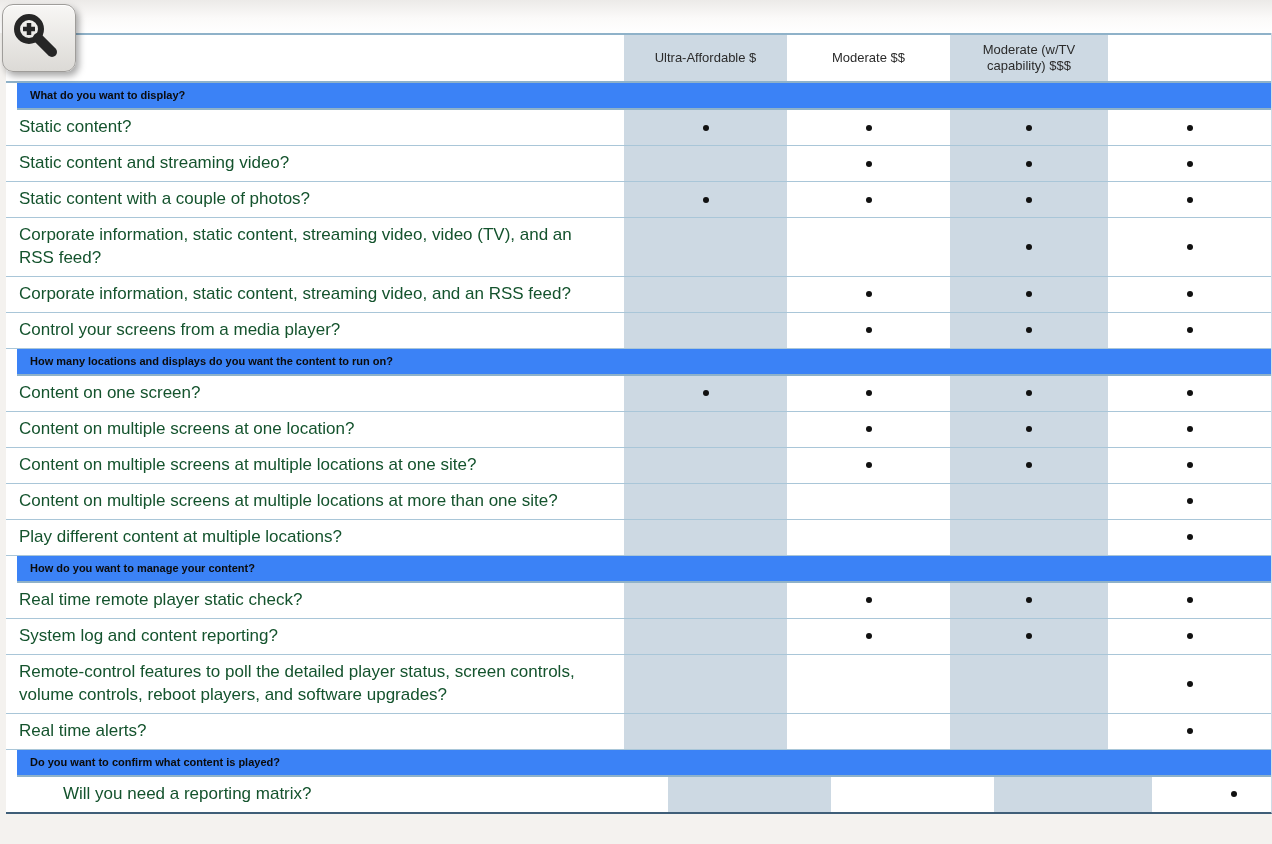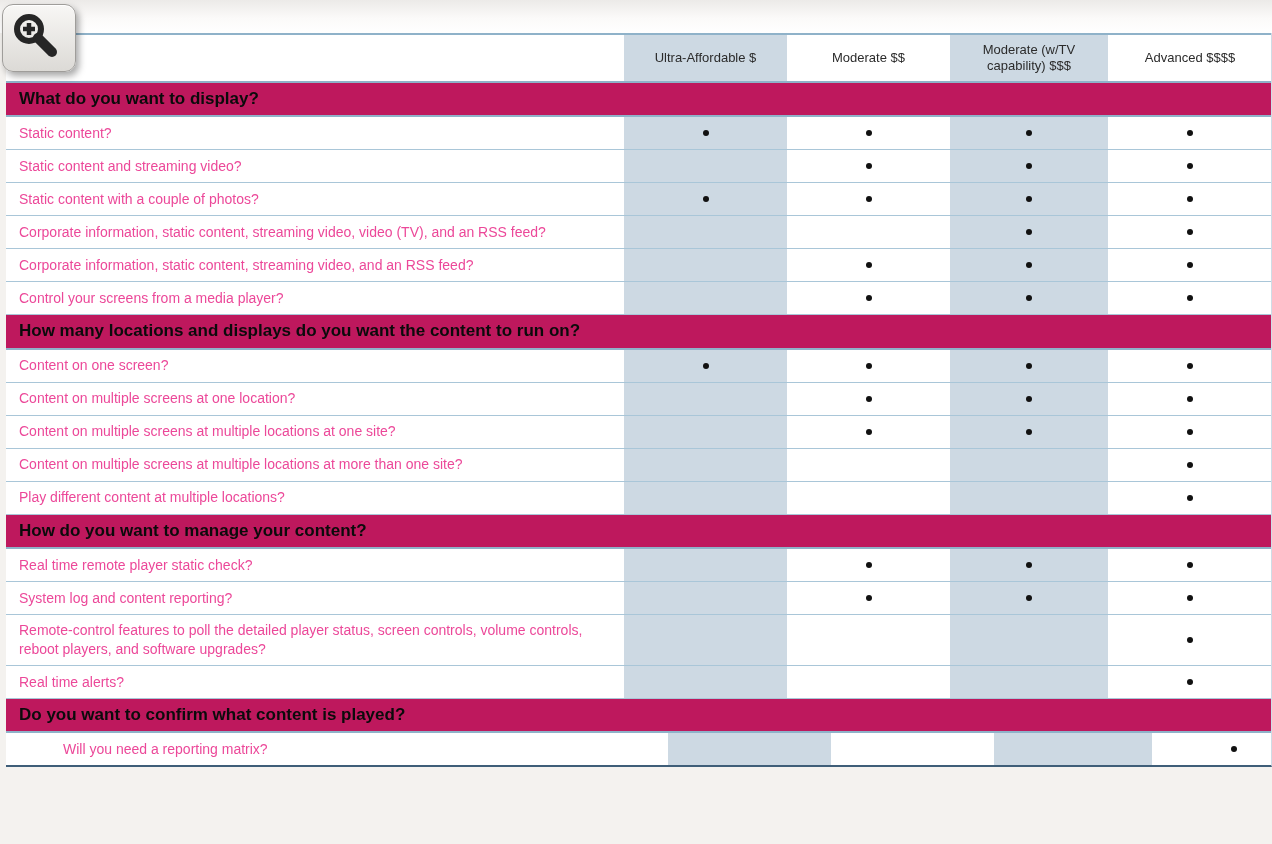--- a/index.html
+++ b/index.html
@@ -23,26 +23,26 @@
     display:flex;align-items:flex-start;justify-content:flex-start;padding:6px 0 0 6px;}
   
   .doc{position:absolute;top:33px;left:6px;width:1266px;background:#ffffff;
     border-bottom:2px solid var(--bottom-line);border-right:1px solid #cfdce6;}
   .grid-row{display:grid;grid-template-columns:618px 163px 163px 158px 164px;}
   .thead{border-top:2px solid var(--section-line);border-bottom:2px solid var(--section-line);}
   .thead .cell{min-height:46px;display:flex;align-items:center;justify-content:center;
     text-align:center;font-size:13px;color:#2b2b2b;line-height:1.25;padding:4px 10px;}
   .thead .label-cell{background:#ffffff;}
   .shaded{background:var(--shaded);}
-  .section-title{font-size:17px;font-weight:bold;color:#0b0b0b;background:#be185d;
-    padding:6px 0 6px 13px;border-bottom:2px solid var(--section-line);line-height:1.2;}
+  .section-title{font-size:11px;font-weight:bold;color:#0b0b0b;background:#3b82f6;
+    padding:6px 0 6px 13px;border-bottom:2px solid var(--section-line);line-height:1.2;margin-left:11px;}
   .row{border-bottom:1px solid var(--row-line);}
   .row.last{border-bottom:none;padding-left:44px;}
   .row .label{display:flex;align-items:center;padding:6px 14px 6px 13px;
-    font-size:14px;color:#ec4899;line-height:1.35;min-height:32px;}
+    font-size:17px;color:#14532d;line-height:1.35;min-height:32px;}
   .row .dot-cell{display:flex;align-items:center;justify-content:center;min-height:32px;}
   .dot{width:6px;height:6px;border-radius:50%;background:var(--dot);display:block;}
 </style>
 </head>
 <body>
 
 <div class="page">
   <div class="top-strip"></div>
 
   <div class="zoom-btn" title="Zoom in">
@@ -53,21 +53,20 @@
       <line x1="29" y1="27" x2="43" y2="41" stroke="#262626" stroke-width="10" stroke-linecap="round"></line>
     </svg>
   </div>
 
   <div class="doc">
     <div class="grid-row thead" id="thead">
         <div class="cell label-cell"></div>
         <div class="cell shaded">Ultra-Affordable $</div>
         <div class="cell">Moderate $$</div>
         <div class="cell shaded">Moderate (w/TV capability) $$$</div>
-        <div class="cell">Advanced $$$$</div>
       </div>
     <div id="tbody">
         <div class="section-title">What do you want to display?</div>
         <div class="grid-row row">
           <div class="label">Static content?</div>
           <div class="dot-cell shaded">
             <span class="dot"></span>
           </div>
           <div class="dot-cell">
             <span class="dot"></span>

